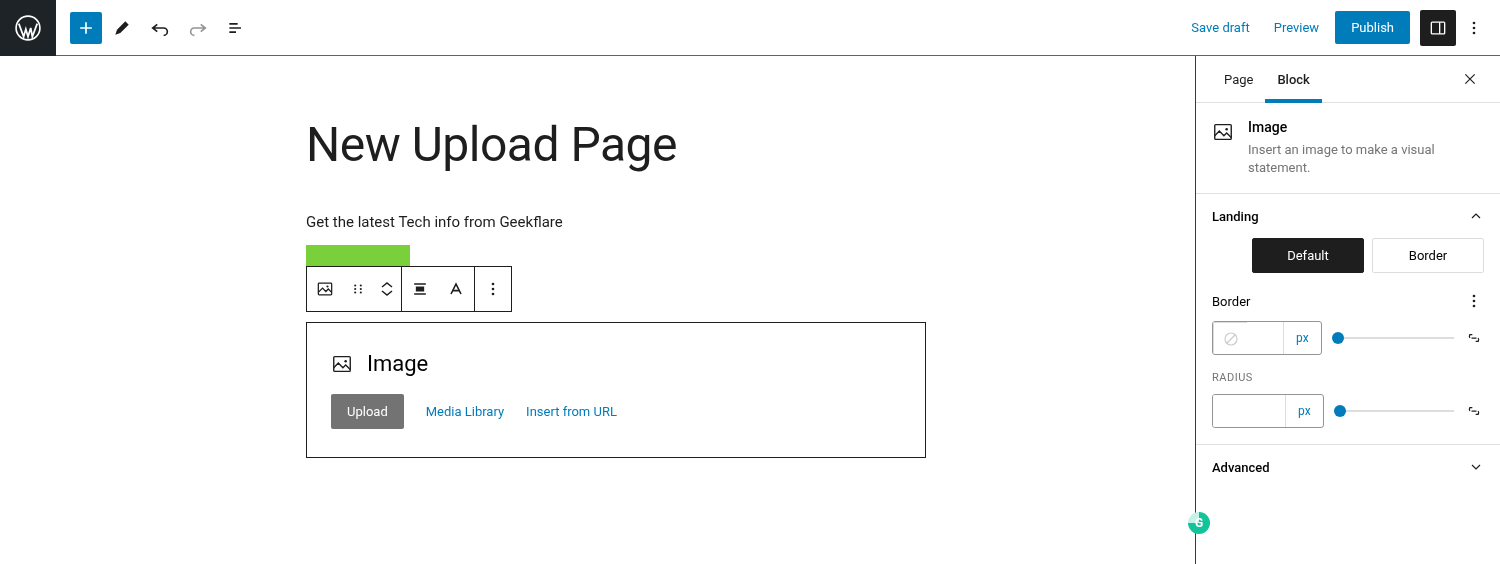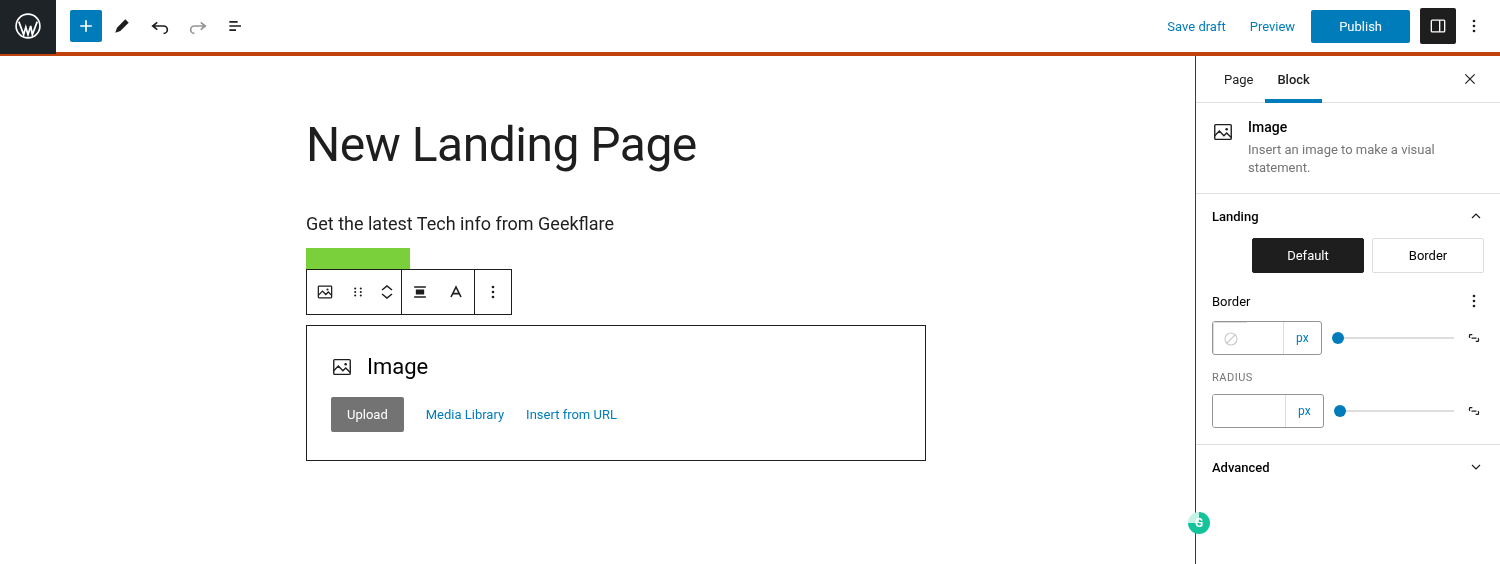--- a/index.html
+++ b/index.html
@@ -1,38 +1,38 @@
 <!DOCTYPE html>
 <html><head>
   <meta charset="utf-8">
   <style>
     * { margin: 0; padding: 0; box-sizing: border-box; font-family: -apple-system, BlinkMacSystemFont, "Segoe UI", Roboto, sans-serif; }
     body { width: 1500px; height: 564px; overflow: hidden; background: #fff; }
     .app { display: flex; height: 100%; }
 
     
-    .topbar { position: absolute; top: 0; left: 0; right: 0; height: 56px; display: flex; align-items: center; border-bottom: 4px solid #c2410c; background: #fff; z-index: 100; }
+    .topbar { position: absolute; top: 0; left: 0; right: 0; height: 56px; display: flex; align-items: center; border-bottom: 1px solid #c2410c; background: #fff; z-index: 100; }
     .wp-logo { width: 56px; height: 56px; background: #1d2327; display: flex; align-items: center; justify-content: center; }
     .wp-logo svg { width: 26px; height: 26px; }
     .toolbar-left { display: flex; align-items: center; padding-left: 14px; gap: 2px; }
     .add-btn { width: 32px; height: 32px; background: #007cba; display: flex; align-items: center; justify-content: center; border-radius: 2px; cursor: pointer; }
     .tb-btn { width: 36px; height: 36px; display: flex; align-items: center; justify-content: center; cursor: pointer; color: #1e1e1e; }
     .tb-btn.disabled { color: #949494; cursor: default; }
     .toolbar-right { margin-left: auto; display: flex; align-items: center; gap: 0; padding-right: 8px; }
     .link-btn { padding: 8px 12px; color: #007cba; font-size: 13px; cursor: pointer; }
-    .publish-btn { padding: 9px 28px; background: #007cba; color: #fff; font-size: 13px; cursor: pointer; border-radius: 2px; margin-left: 4px; }
+    .publish-btn { padding: 9px 16px; background: #007cba; color: #fff; font-size: 13px; cursor: pointer; border-radius: 2px; margin-left: 4px; }
     .sq-btn { width: 36px; height: 36px; display: flex; align-items: center; justify-content: center; cursor: pointer; margin-left: 10px; }
     .sq-btn.dark { background: #1e1e1e; color: #fff; border-radius: 2px; }
     .dots-btn { width: 36px; height: 36px; display: flex; align-items: center; justify-content: center; cursor: pointer; }
 
     
     .canvas { position: absolute; top: 56px; left: 0; right: 268px; bottom: 0; overflow-y: auto; }
     .canvas-inner { max-width: 620px; margin: 0 auto; padding: 60px 0 0 0; position: relative; }
     .page-title { font-size: 48px; font-weight: 400; color: #1e1e1e; margin-bottom: 40px; letter-spacing: -0.5px; }
-    .text-line { font-size: 18px; color: #1e1e1e; margin-bottom: 14px; }
+    .text-line { font-size: 15px; color: #1e1e1e; margin-bottom: 14px; }
     .green-bar { width: 104px; height: 22px; background: #7ad03a; }
 
     
     .block-toolbar { display: flex; border: 1px solid #1e1e1e; background: #fff; margin-top: -1px; width: fit-content; }
     .bt-group { display: flex; border-right: 1px solid #1e1e1e; }
     .bt-group:last-child { border-right: none; }
     .bt-btn { width: 36px; height: 44px; display: flex; align-items: center; justify-content: center; cursor: pointer; }
     .bt-drag { width: 30px; height: 44px; display:flex; align-items:center; justify-content:center; cursor: grab; }
     .bt-arrows { width: 28px; height: 44px; display: flex; flex-direction: column; align-items: center; justify-content: center; cursor: pointer; }
     .bt-arrows svg { width: 14px; height: 8px; }
@@ -137,21 +137,21 @@
             <circle cx="12" cy="6" r="1.6" fill="#1e1e1e"></circle>
             <circle cx="12" cy="12" r="1.6" fill="#1e1e1e"></circle>
             <circle cx="12" cy="18" r="1.6" fill="#1e1e1e"></circle>
           </svg>
       </div>
     </div>
   </div>
 
   <div class="canvas">
     <div class="canvas-inner">
-      <h1 class="page-title">New Landing Page</h1>
+      <h1 class="page-title">New Upload Page</h1>
       <div class="text-line">Get the latest Tech info from Geekflare</div>
       <div class="green-bar"></div>
 
       <div class="block-toolbar">
         <div class="bt-group">
           <div class="bt-btn">
             <svg width="20" height="20" viewBox="0 0 24 24">
                 <rect x="4" y="5" width="16" height="14" rx="1" fill="none" stroke="#1e1e1e" stroke-width="1.5"></rect>
                 <path d="M4 16 L9 11 L13 15 L16 12 L20 16" fill="none" stroke="#1e1e1e" stroke-width="1.5"></path>
                 <circle cx="15" cy="9" r="1.3" fill="#1e1e1e"></circle>

